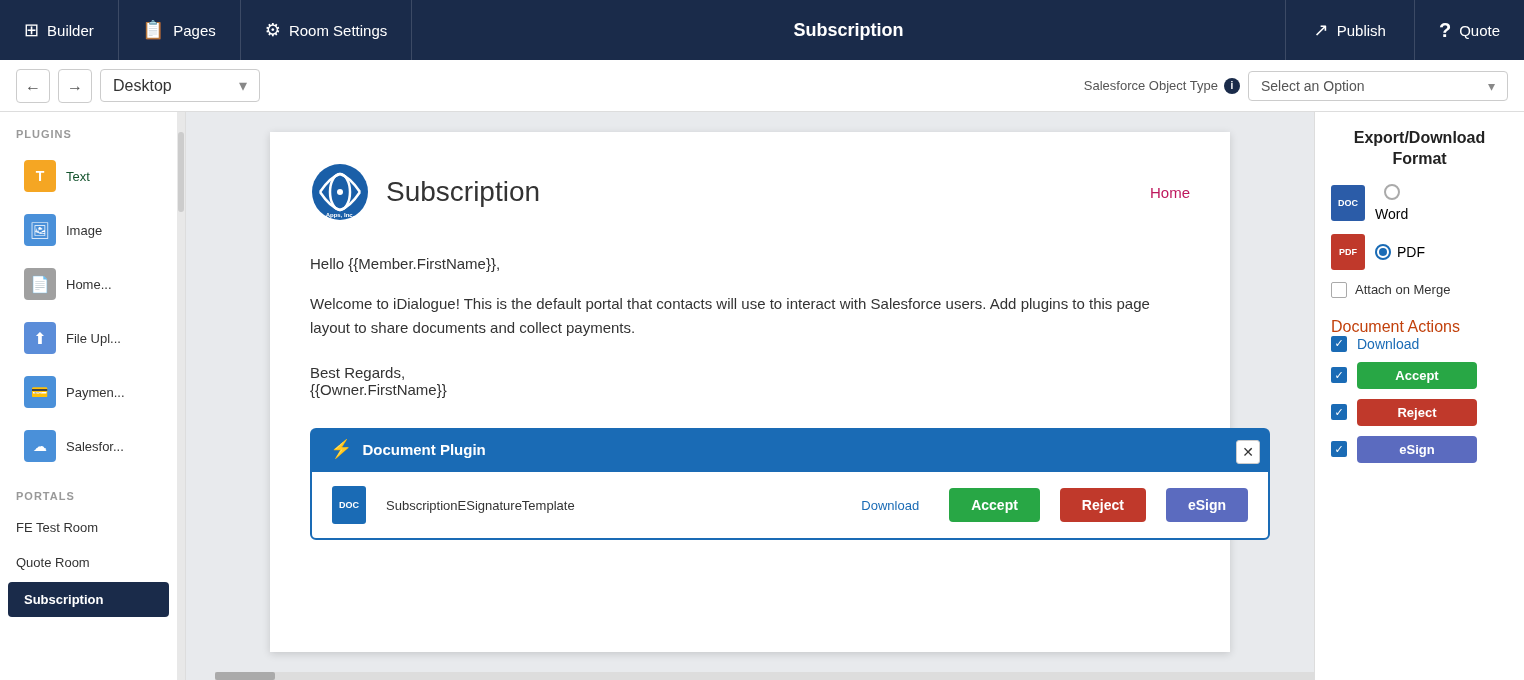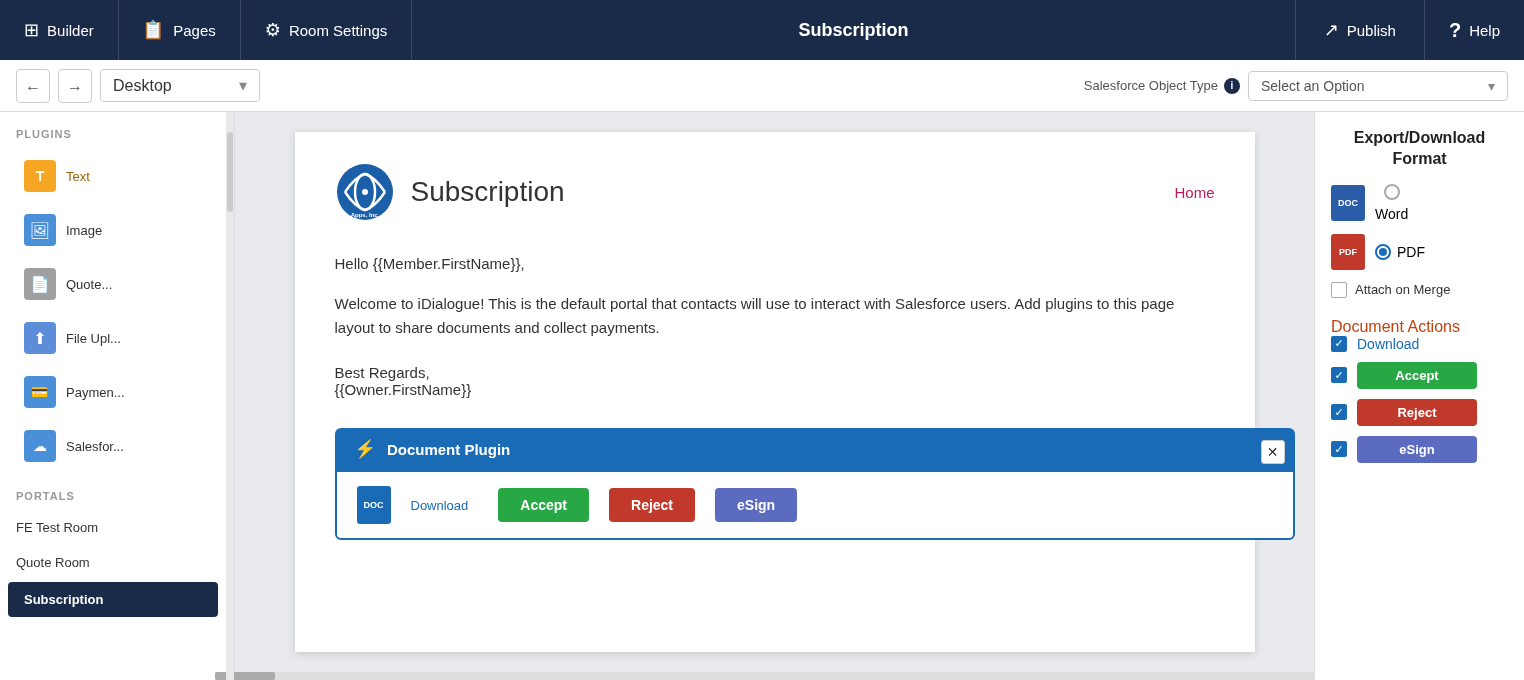--- a/index.html
+++ b/index.html
@@ -23,21 +23,21 @@
   </div>
   <div style="flex:1;text-align:center;font-size:18px;font-weight:600;">
     <span>Subscription</span>
   </div>
   <div style="display:flex;align-items:center;gap:8px;padding:0 28px;height:60px;background:transparent;color:#fff;border:none;cursor:pointer;font-size:15px;font-weight:500;border-left:1px solid rgba(255,255,255,0.15);border-right:1px solid rgba(255,255,255,0.15);">
     <span style="font-size:18px;">↗</span>
     <span>Publish</span>
   </div>
   <div style="display:flex;align-items:center;gap:8px;padding:0 24px;height:60px;cursor:pointer;font-size:15px;">
     <span style="font-size:20px;font-weight:bold;">?</span>
-    <span>Help</span>
+    <span>Quote</span>
   </div>
 </nav>
 
 <div style="display:flex;align-items:center;background:#fff;height:52px;padding:0 16px;border-bottom:1px solid #ddd;gap:8px;">
   <button title="Back" style="width:34px;height:34px;border:1px solid #ccc;background:#fff;border-radius:4px;cursor:pointer;font-size:16px;color:#555;">←</button>
   <button title="Forward" style="width:34px;height:34px;border:1px solid #ccc;background:#fff;border-radius:4px;cursor:pointer;font-size:16px;color:#555;">→</button>
   <div style="display:flex;align-items:center;gap:6px;border:1px solid #ccc;border-radius:4px;padding:6px 12px;cursor:pointer;background:#fff;min-width:160px;font-size:16px;color:#333;">
     <span>Desktop</span>
     <span style="margin-left:auto;color:#888;">▾</span>
   </div>
@@ -47,42 +47,42 @@
     <span style="width:16px;height:16px;border-radius:50%;background:#1a2b4a;color:#fff;font-size:10px;display:inline-flex;align-items:center;justify-content:center;font-weight:bold;">i</span>
   </div>
   <div style="display:flex;align-items:center;gap:6px;border:1px solid #ccc;border-radius:4px;padding:6px 12px;background:#fff;min-width:260px;cursor:pointer;font-size:14px;color:#555;">
     <span>Select an Option</span>
     <span style="margin-left:auto;color:#888;">▾</span>
   </div>
 </div>
 
 <div style="display:flex;height:568px;position:relative;">
 
-  <div style="width:235px;background:#fff;border-right:1px solid #ddd;overflow-y:hidden;flex-shrink:0;position:relative;">
+  <div style="width:186px;background:#fff;border-right:1px solid #ddd;overflow-y:hidden;flex-shrink:0;position:relative;">
 
     <div style="position:absolute;right:0;top:0;width:8px;height:100%;background:#e8e8e8;z-index:2;">
       <div style="width:6px;height:80px;background:#ccc;border-radius:3px;margin:0 auto;margin-top:20px;"></div>
     </div>
 
     <div style="padding-right:8px;">
       <div style="font-size:11px;font-weight:700;color:#999;letter-spacing:1px;padding:16px 16px 8px;text-transform:uppercase;">PLUGINS</div>
 
       <div style="display:flex;align-items:center;gap:10px;padding:10px 16px;cursor:pointer;border-radius:4px;margin:2px 8px;">
         <div style="width:32px;height:32px;border-radius:4px;background:#f5a623;display:flex;align-items:center;justify-content:center;font-size:14px;color:#fff;font-weight:bold;flex-shrink:0;">T</div>
-        <span style="font-size:13px;color:#a16207;font-weight:500;">Text</span>
+        <span style="font-size:13px;color:#14532d;font-weight:500;">Text</span>
       </div>
 
       <div style="display:flex;align-items:center;gap:10px;padding:10px 16px;cursor:pointer;border-radius:4px;margin:2px 8px;">
         <div style="width:32px;height:32px;border-radius:4px;background:#4a90d9;display:flex;align-items:center;justify-content:center;font-size:16px;color:#fff;flex-shrink:0;">🖼</div>
         <span style="font-size:13px;color:#333;font-weight:500;">Image</span>
       </div>
 
       <div style="display:flex;align-items:center;gap:10px;padding:10px 16px;cursor:pointer;border-radius:4px;margin:2px 8px;">
         <div style="width:32px;height:32px;border-radius:4px;background:#a0a0a0;display:flex;align-items:center;justify-content:center;font-size:16px;color:#fff;flex-shrink:0;">📄</div>
-        <span style="font-size:13px;color:#333;font-weight:500;">Quote...</span>
+        <span style="font-size:13px;color:#333;font-weight:500;">Home...</span>
       </div>
 
       <div style="display:flex;align-items:center;gap:10px;padding:10px 16px;cursor:pointer;border-radius:4px;margin:2px 8px;">
         <div style="width:32px;height:32px;border-radius:4px;background:#5b8dd9;display:flex;align-items:center;justify-content:center;font-size:16px;color:#fff;flex-shrink:0;">⬆</div>
         <span style="font-size:13px;color:#333;font-weight:500;">File Upl...</span>
       </div>
 
       <div style="display:flex;align-items:center;gap:10px;padding:10px 16px;cursor:pointer;border-radius:4px;margin:2px 8px;">
         <div style="width:32px;height:32px;border-radius:4px;background:#4a90d9;display:flex;align-items:center;justify-content:center;font-size:14px;color:#fff;flex-shrink:0;">💳</div>
         <span style="font-size:13px;color:#333;font-weight:500;">Paymen...</span>
@@ -131,20 +131,21 @@
         <div style="background:#1a6bb5;color:#fff;border-radius:6px 6px 0 0;padding:10px 20px;display:flex;align-items:center;gap:10px;font-size:15px;font-weight:600;width:960px;">
           <span style="font-size:18px;">⚡</span>
           <span>Document Plugin</span>
         </div>
         <div style="border:2px solid #1a6bb5;border-radius:0 0 6px 6px;padding:14px 20px;display:flex;align-items:center;gap:20px;background:#fff;position:relative;width:960px;">
 
           <div style="position:absolute;right:8px;top:-32px;background:#fff;border:1px solid #ccc;width:24px;height:24px;border-radius:3px;display:flex;align-items:center;justify-content:center;cursor:pointer;font-size:14px;color:#333;">✕</div>
 
           <div style="width:34px;height:38px;background:#1a6bb5;border-radius:3px;display:flex;align-items:center;justify-content:center;color:#fff;font-size:9px;font-weight:bold;flex-shrink:0;">DOC</div>
 
+          <span style="font-size:13px;color:#333;flex:1;">SubscriptionESignatureTemplate</span>
 
           <a style="color:#1a6bb5;font-size:13px;cursor:pointer;text-decoration:none;margin-right:10px;">Download</a>
 
           <button style="background:#28a745;color:#fff;border:none;border-radius:4px;padding:9px 22px;cursor:pointer;font-size:14px;font-weight:600;">Accept</button>
           <button style="background:#c0392b;color:#fff;border:none;border-radius:4px;padding:9px 22px;cursor:pointer;font-size:14px;font-weight:600;">Reject</button>
           <button style="background:#5b6bbf;color:#fff;border:none;border-radius:4px;padding:9px 22px;cursor:pointer;font-size:14px;font-weight:600;">eSign</button>
         </div>
       </div>
 
     </div>

